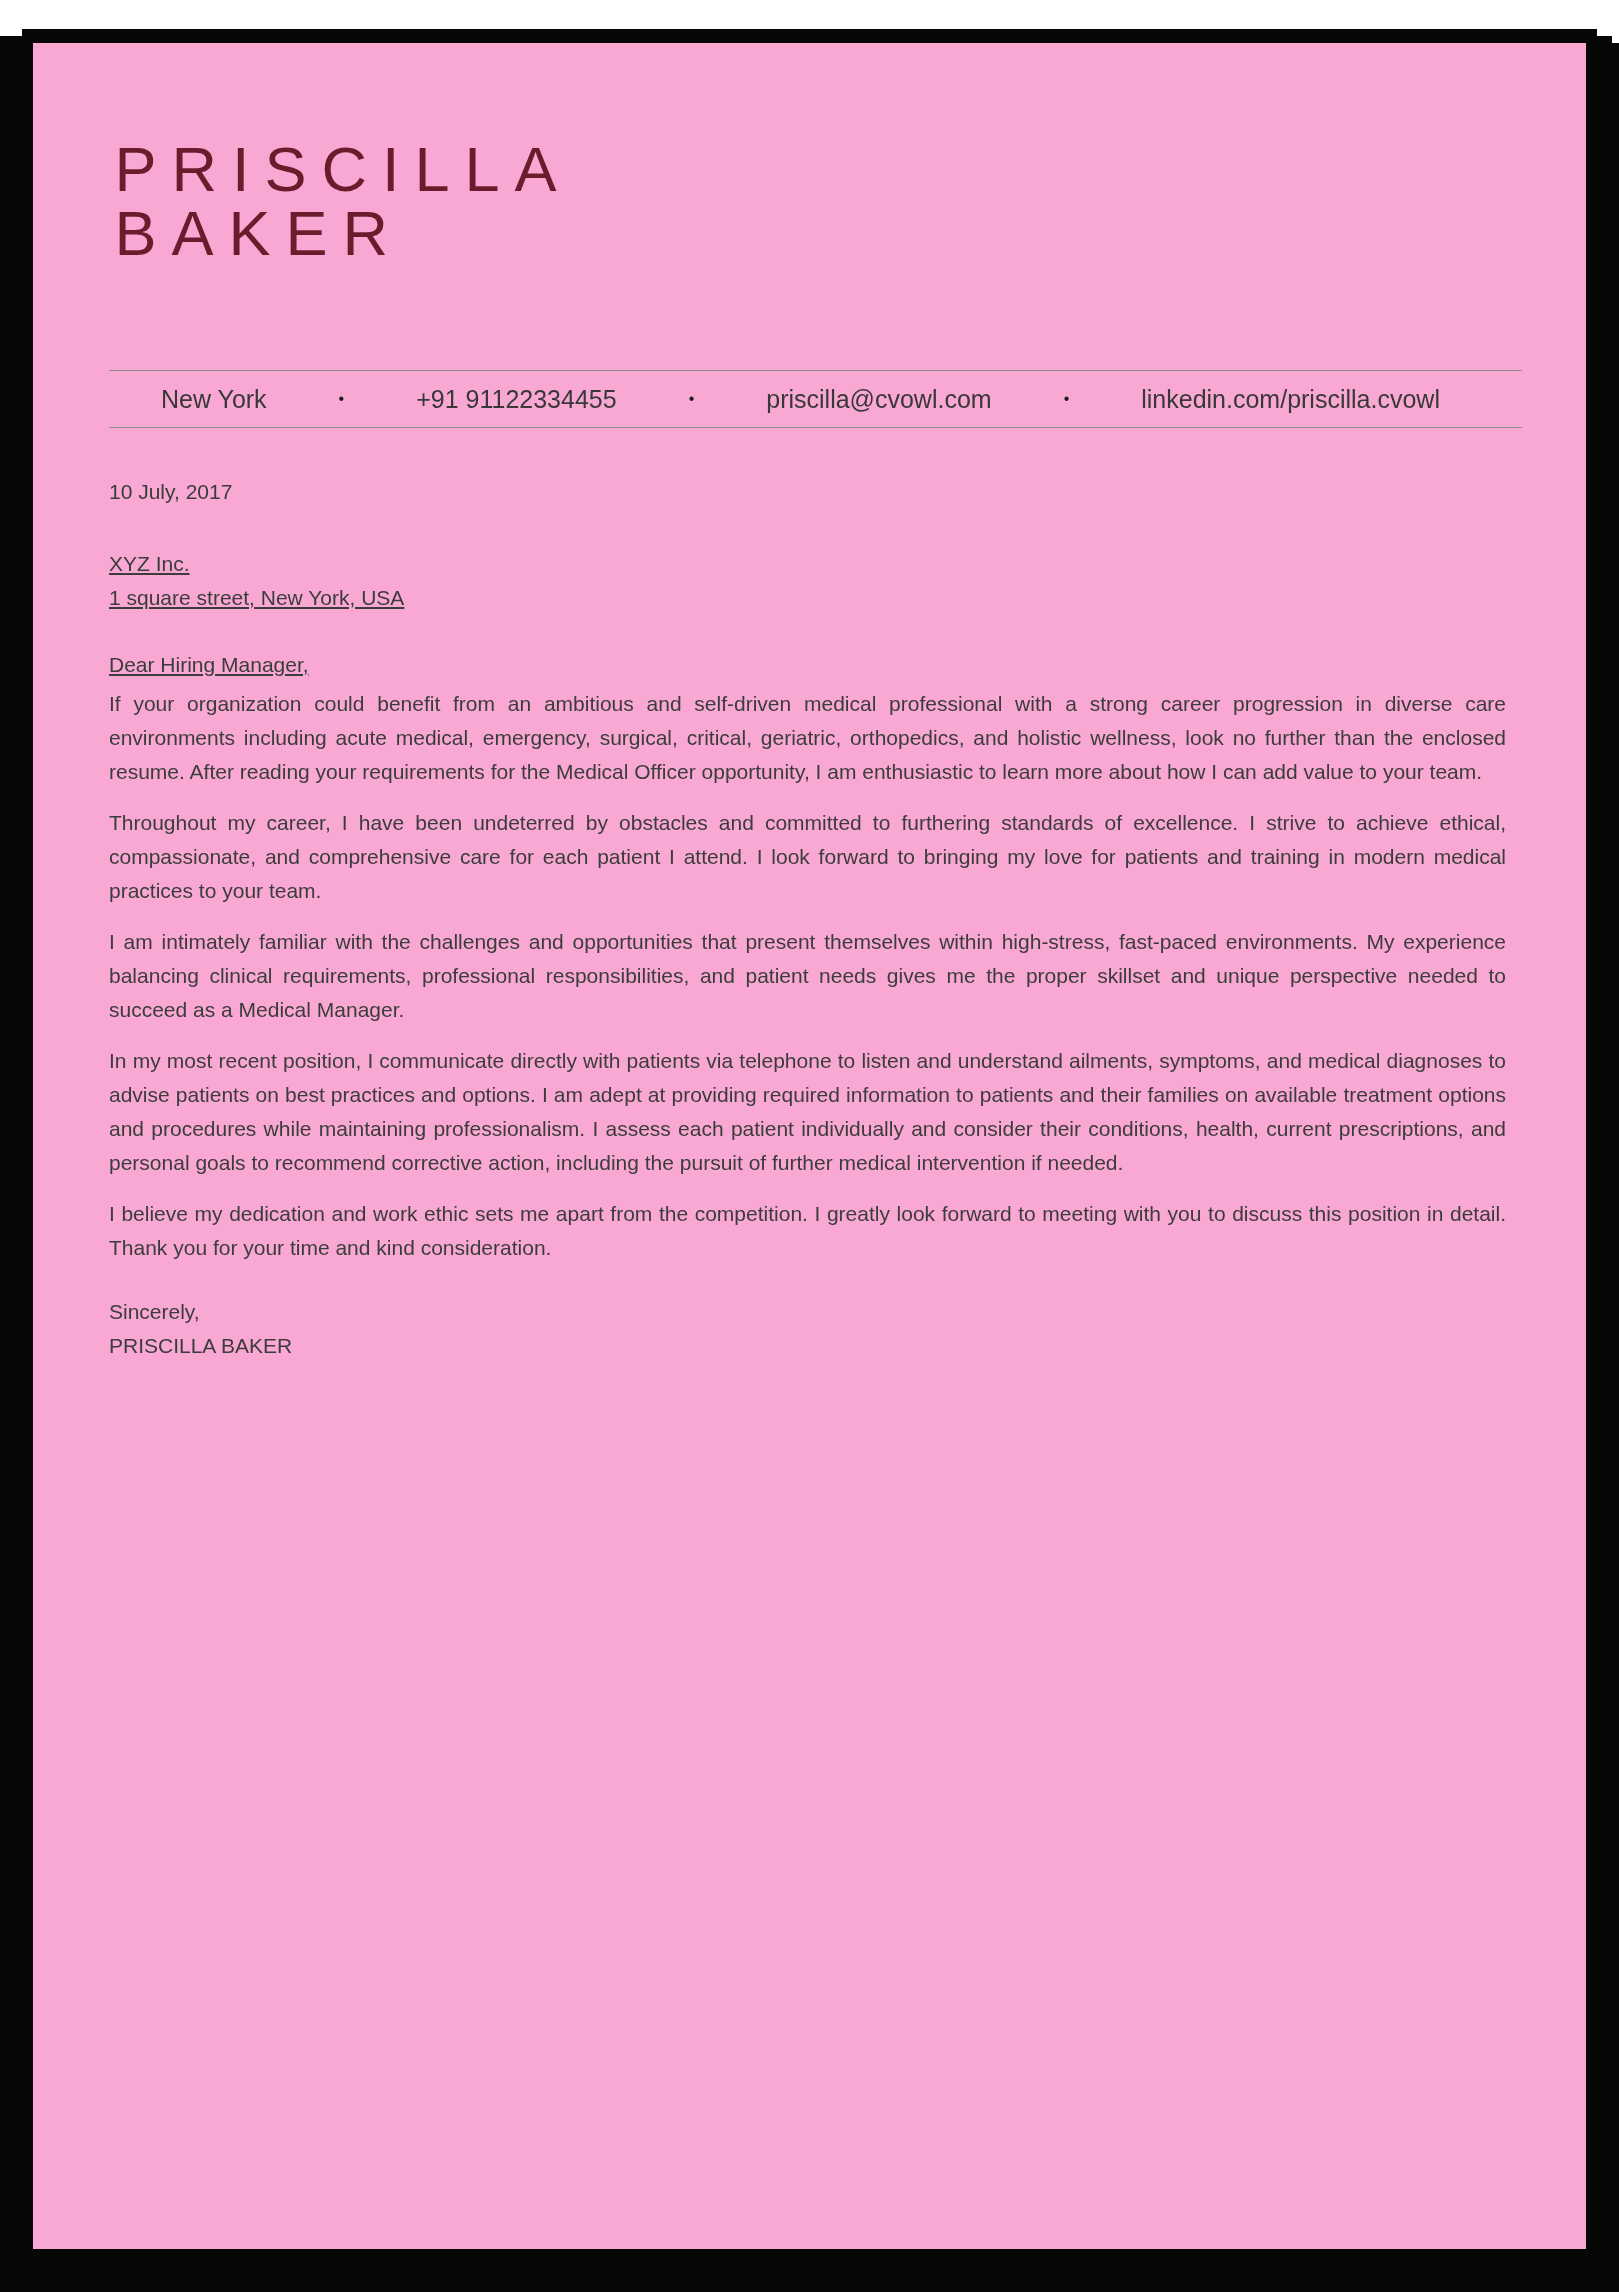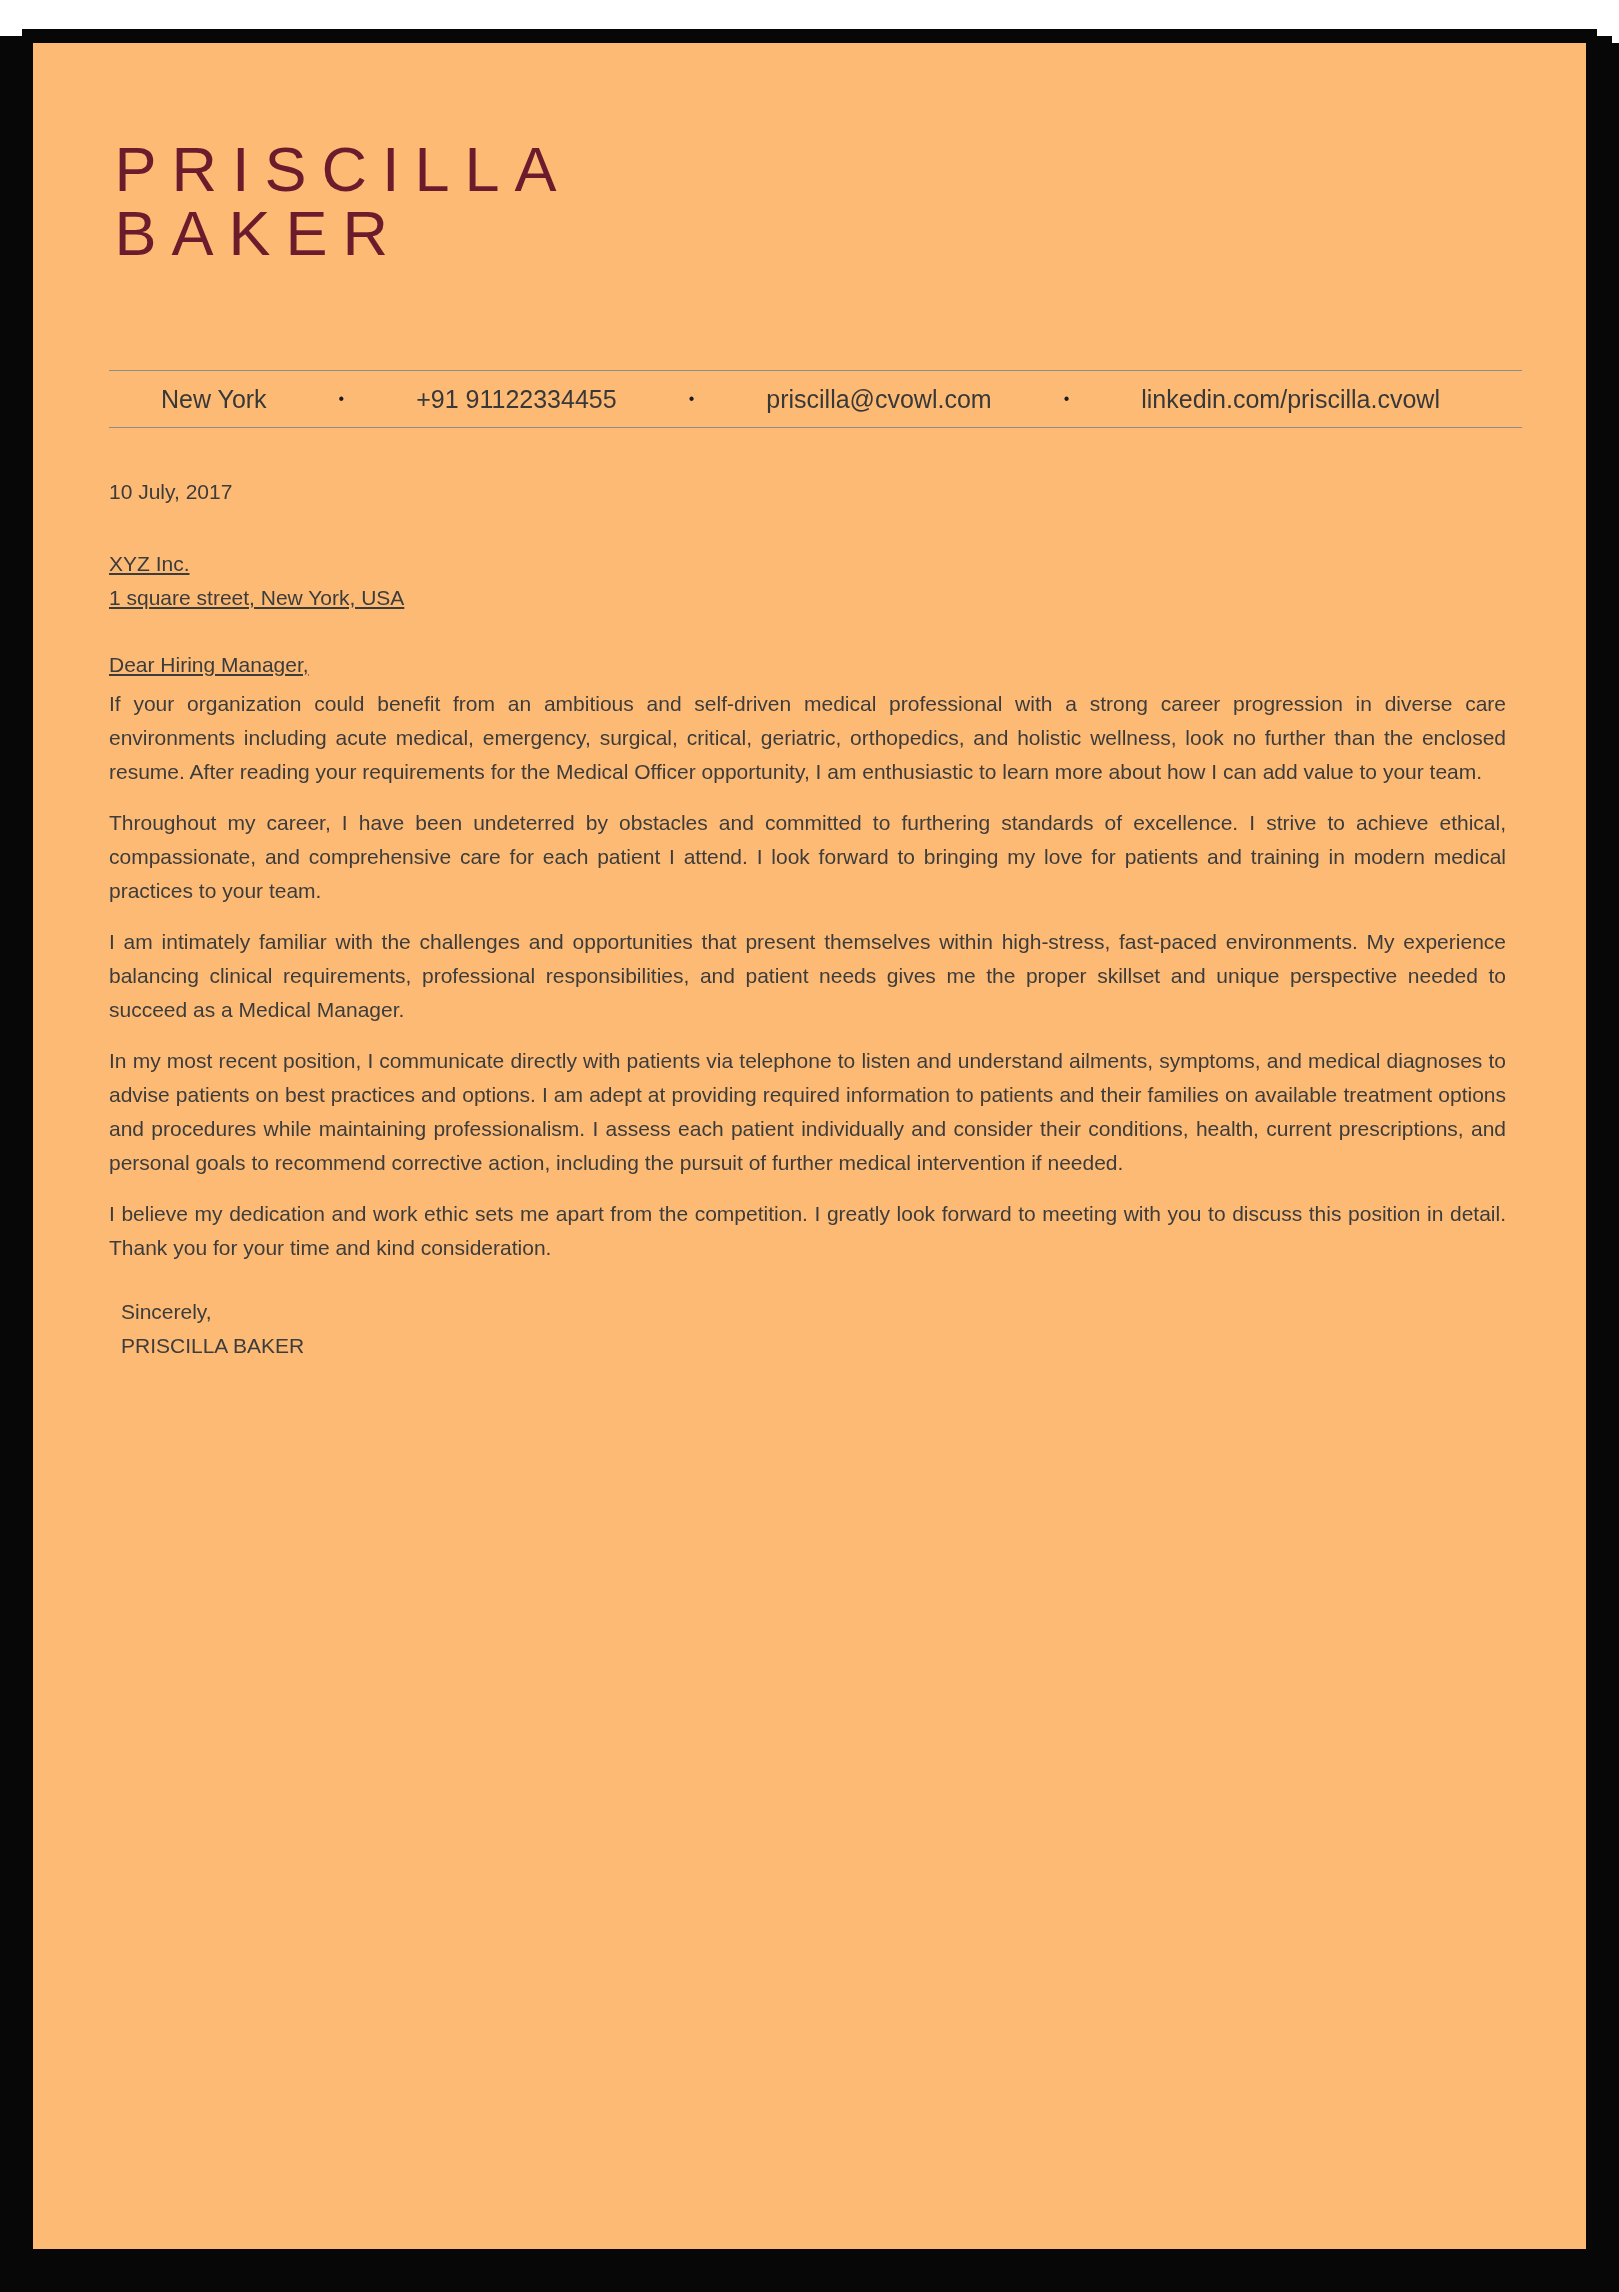--- a/index.html
+++ b/index.html
@@ -15,21 +15,21 @@
   .frame-layer { position: absolute; background: #070707; }
   #frame-a { left: 21.5px; top: 29px; width: 1575px; height: 2264px; }
   #frame-b { left: 0;    top: 36px; width: 1612px; height: 2257px; }
   #frame-c { left: 0;    top: 43px; width: 1619px; height: 2250px; }
 
   
   .page {
     position: absolute;
     left: 33px; top: 43px;
     width: 1553px; height: 2206px;
-    background: #fdba74;
+    background: #f9a8d4;
     box-sizing: border-box;
     padding: 0 64px 0 76px;
   }
 
   
   .name-block {
     margin: 94px 0 0 5.4px;
     color: #6b1c2c;
     font-size: 63px;
     line-height: 64px;
@@ -65,21 +65,21 @@
     color: #3c3c3c;
   }
   .letter .date { margin-top: 47px; }
   .recipient { margin-top: 38px; text-decoration: underline; }
   .salutation { margin-top: 33px; margin-bottom: 5px; text-decoration: underline; }
   .letter p.body-par {
     margin: 0 16px 17px 0;
     text-align: justify;
     text-justify: inter-word;
   }
-  .closing-block { margin-top: 30px; margin-left: 12px; }
+  .closing-block { margin-top: 30px; }
 </style>
 </head>
 <body>
 
 <div class="frame-layer" id="frame-a"></div>
 <div class="frame-layer" id="frame-b"></div>
 <div class="frame-layer" id="frame-c"></div>
 
 <div class="page">
 

